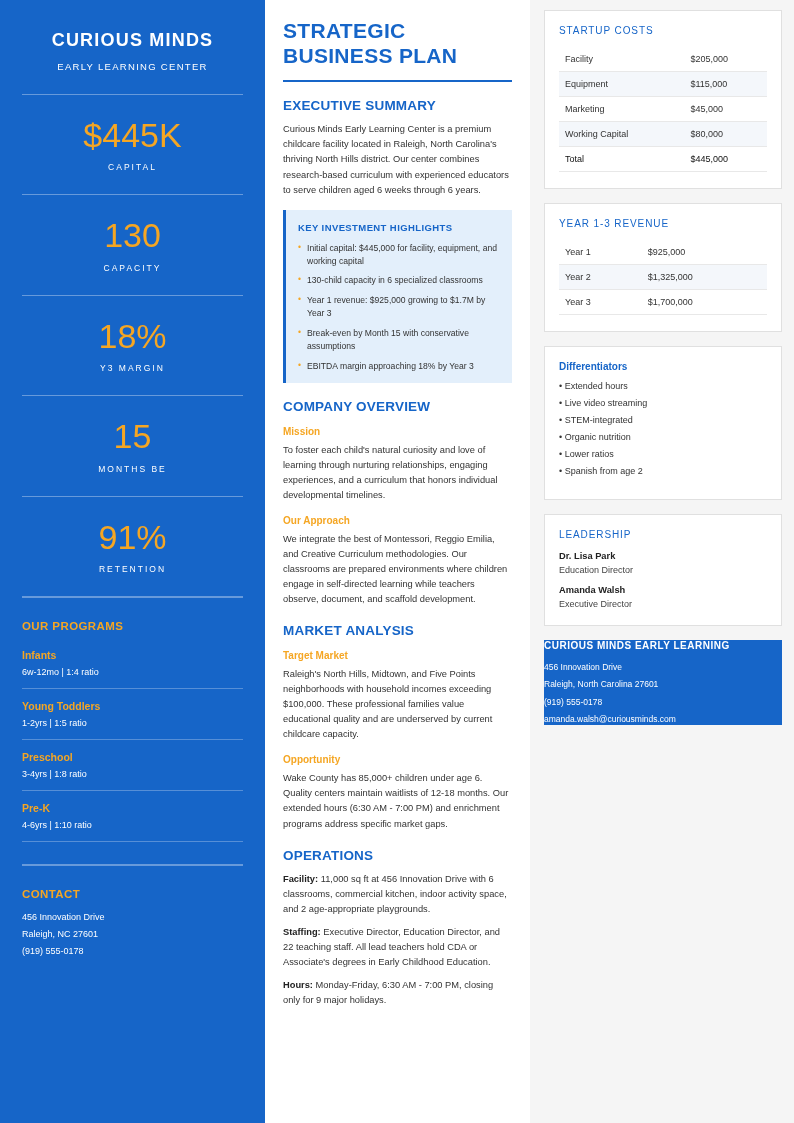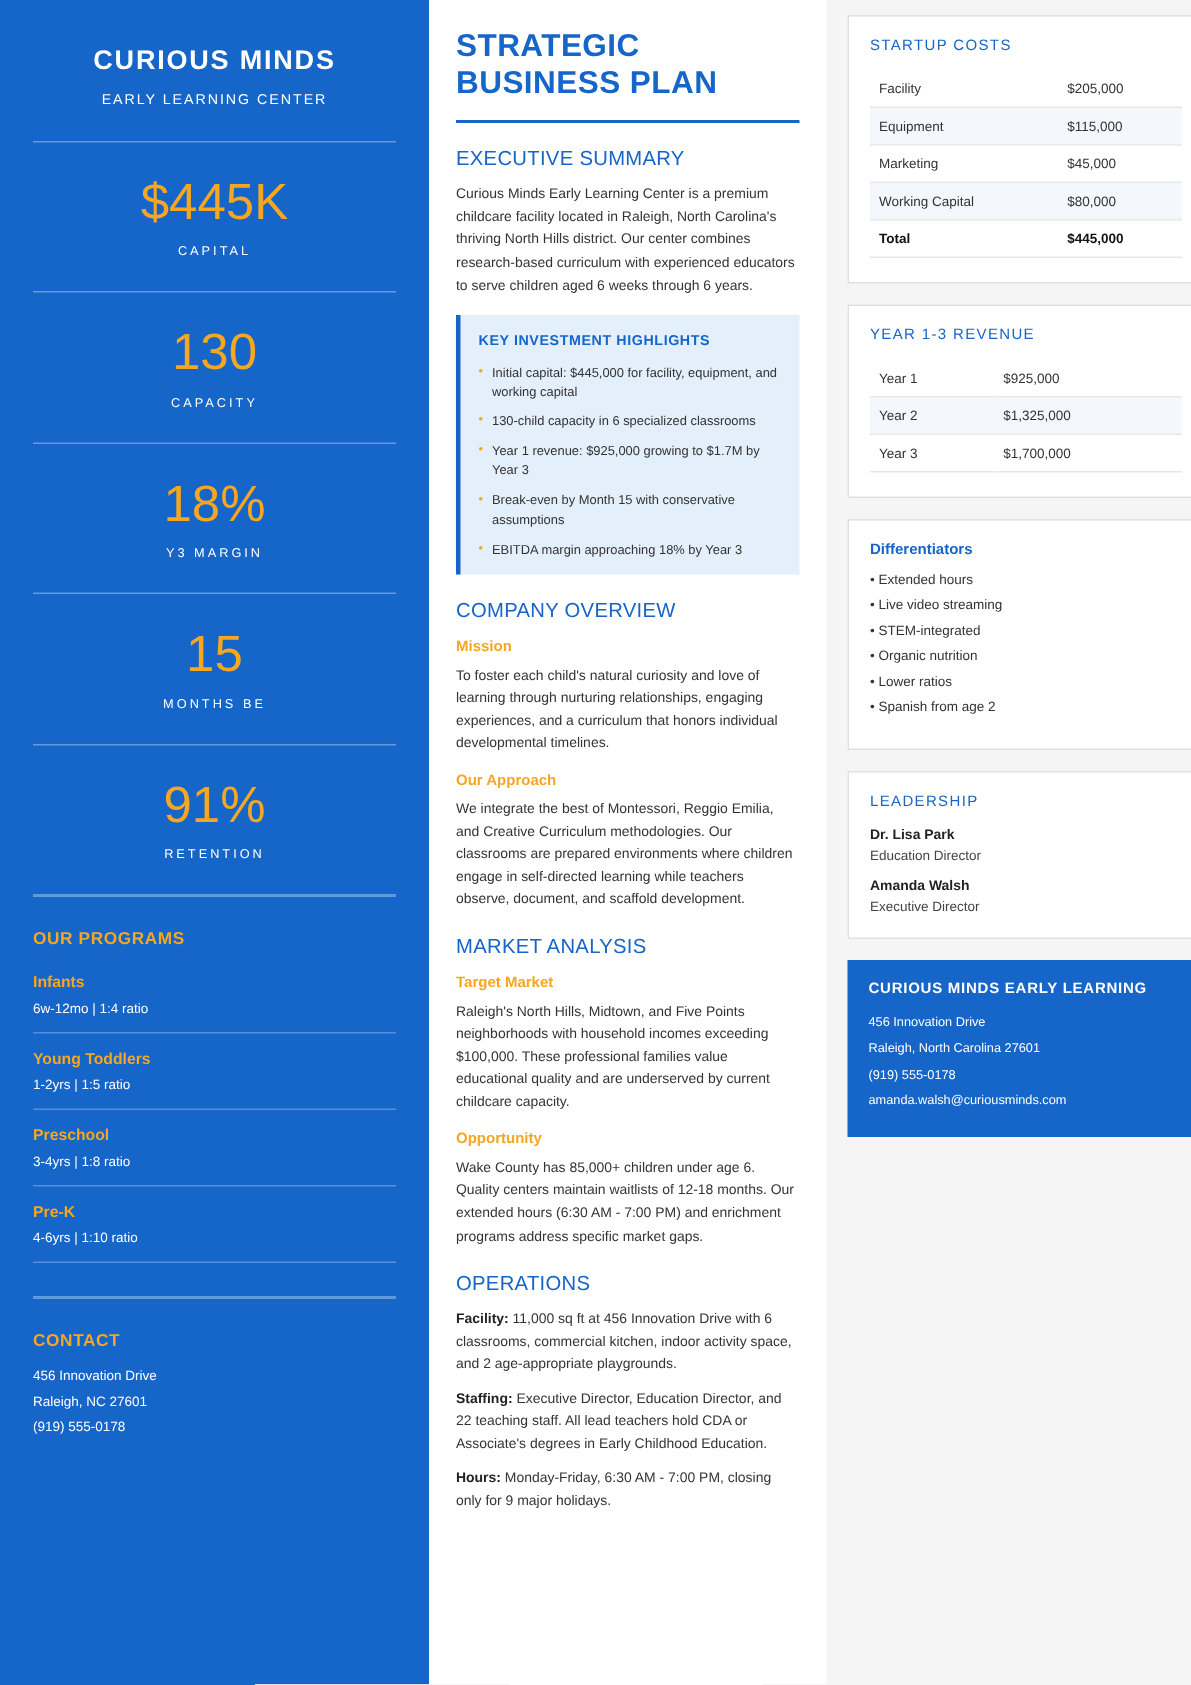--- a/index.html
+++ b/index.html
@@ -11,21 +11,21 @@
   .page {
     position: relative;
     width: 794px; height: 1123px;
     display: flex;
     background: #f5f5f5;
     overflow: hidden;
   }
 
   
   .sidebar {
-    width: 286px;
+    width: 265px;
     background: #1665c8;
     color: #ffffff;
     padding: 30px 22px 20px 22px;
     flex-shrink: 0;
   }
   .brand-name {
     font-size: 18px;
     font-weight: bold;
     letter-spacing: 1.2px;
     text-align: center;
@@ -98,21 +98,21 @@
     line-height: 1.2;
     letter-spacing: 0.3px;
   }
   .title-rule {
     height: 2px;
     background: #1665c8;
     margin: 12px 0 16px 0;
   }
   h2.sec {
     font-size: 13.5px;
-    font-weight: normal;
+    font-weight: bold;
     color: #1665c8;
     margin: 16px 0 9px 0;
     letter-spacing: 0.2px;
   }
   h3.sub {
     font-size: 10px;
     font-weight: bold;
     color: #f5a623;
     margin: 12px 0 6px 0;
   }
@@ -177,21 +177,21 @@
   }
   table.mini td {
     font-size: 9px;
     color: #333;
     padding: 7px 6px;
     border-bottom: 1px solid #e8e8e8;
   }
   table.mini tr:nth-child(even) td { background: #f4f7fb; }
   table.mini td.val { text-align: left; }
   table.mini tr.total td {
-    font-weight: bold;
+    font-weight: normal;
     color: #111;
     background: #ffffff;
   }
   .bullet-line {
     font-size: 9px;
     color: #333;
     margin-bottom: 7px;
   }
   .leader { margin-bottom: 10px; }
   .leader:last-child { margin-bottom: 0; }
@@ -201,21 +201,21 @@
     color: #222;
     margin-bottom: 4px;
   }
   .leader-role {
     font-size: 9px;
     color: #444;
   }
   .contact-card {
     background: #1665c8;
     color: #ffffff;
-    padding: 14px;
+    padding: 0;
   }
   .contact-card-title {
     font-size: 10px;
     font-weight: bold;
     letter-spacing: 0.5px;
     margin-bottom: 10px;
   }
   .contact-card-line {
     font-size: 8.5px;
     margin-bottom: 5px;

